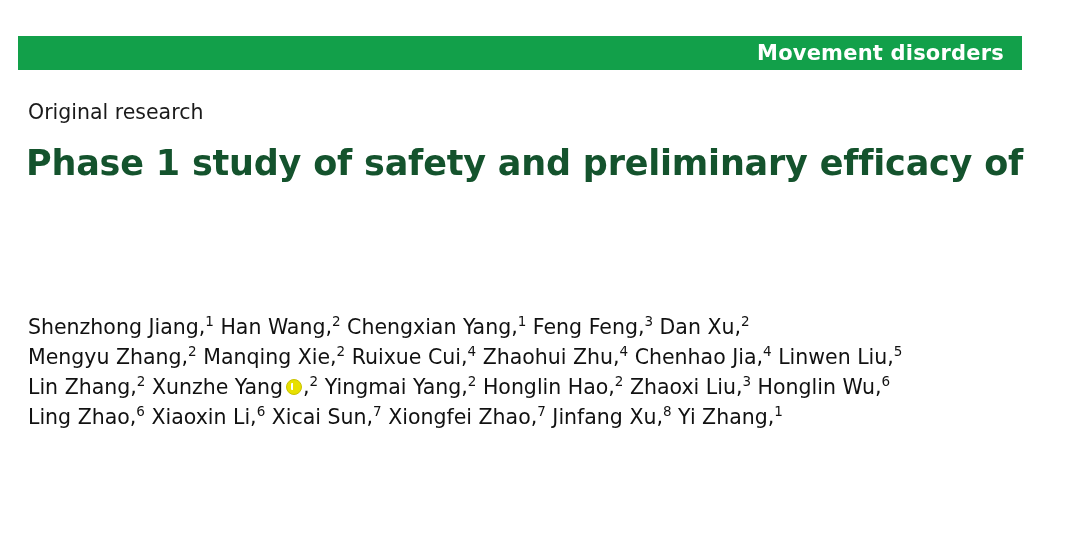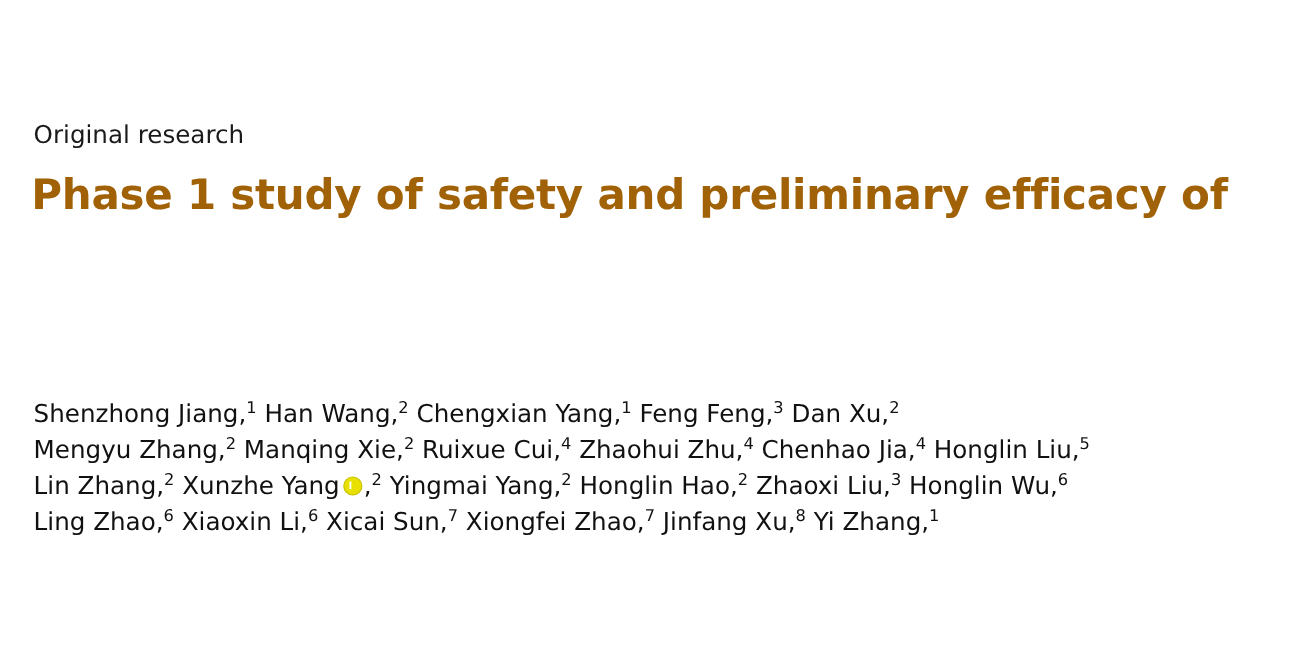--- a/index.html
+++ b/index.html
@@ -56,29 +56,29 @@
 
   
   .title {
     position: absolute;
     left: 26px;
     top: 142px;
     width: 1010px;
     font-size: 35px;
     line-height: 43px;
     font-weight: 700;
-    color: #a16207;
+    color: #14532d;
     letter-spacing: -0.2px;
   }
 
   
   .authors {
     position: absolute;
     left: 28px;
-    top: 330px;
+    top: 312px;
     width: 1030px;
     font-size: 20.5px;
     line-height: 30px;
     color: #111111;
   }
   .authors .author-line {
     white-space: nowrap;
   }
   sup {
     font-size: 0.66em;
@@ -107,27 +107,30 @@
     border-left: 2px solid #ffffff;
     border-radius: 1px;
   }
   .sep-comma { letter-spacing: 0; }
 </style>
 </head>
 <body>
 
 <div class="page">
 
+  <div class="section-banner">
+    <span class="section-label">Movement disorders</span>
+  </div>
 
   <div class="article-type">Original research</div>
 
   <div class="title">
     <div>Phase 1 study of safety and preliminary efficacy of</div>
   </div>
 
   <div class="authors" id="authors">
       <div class="author-line"><span><span>Shenzhong Jiang,</span><sup>1</sup></span> <span><span>Han Wang,</span><sup>2</sup></span> <span><span>Chengxian Yang,</span><sup>1</sup></span> <span><span>Feng Feng,</span><sup>3</sup></span> <span><span>Dan Xu,</span><sup>2</sup></span></div>
-      <div class="author-line"><span><span>Mengyu Zhang,</span><sup>2</sup></span> <span><span>Manqing Xie,</span><sup>2</sup></span> <span><span>Ruixue Cui,</span><sup>4</sup></span> <span><span>Zhaohui Zhu,</span><sup>4</sup></span> <span><span>Chenhao Jia,</span><sup>4</sup></span> <span><span>Honglin Liu,</span><sup>5</sup></span></div>
+      <div class="author-line"><span><span>Mengyu Zhang,</span><sup>2</sup></span> <span><span>Manqing Xie,</span><sup>2</sup></span> <span><span>Ruixue Cui,</span><sup>4</sup></span> <span><span>Zhaohui Zhu,</span><sup>4</sup></span> <span><span>Chenhao Jia,</span><sup>4</sup></span> <span><span>Linwen Liu,</span><sup>5</sup></span></div>
       <div class="author-line"><span><span>Lin Zhang,</span><sup>2</sup></span> <span><span>Xunzhe Yang</span><span class="orcid"></span><span class="sep-comma">,</span><sup>2</sup></span> <span><span>Yingmai Yang,</span><sup>2</sup></span> <span><span>Honglin Hao,</span><sup>2</sup></span> <span><span>Zhaoxi Liu,</span><sup>3</sup></span> <span><span>Honglin Wu,</span><sup>6</sup></span></div>
       <div class="author-line"><span><span>Ling Zhao,</span><sup>6</sup></span> <span><span>Xiaoxin Li,</span><sup>6</sup></span> <span><span>Xicai Sun,</span><sup>7</sup></span> <span><span>Xiongfei Zhao,</span><sup>7</sup></span> <span><span>Jinfang Xu,</span><sup>8</sup></span> <span><span>Yi Zhang,</span><sup>1</sup></span></div>
     </div>
 
 </div>
 
 </body></html>

